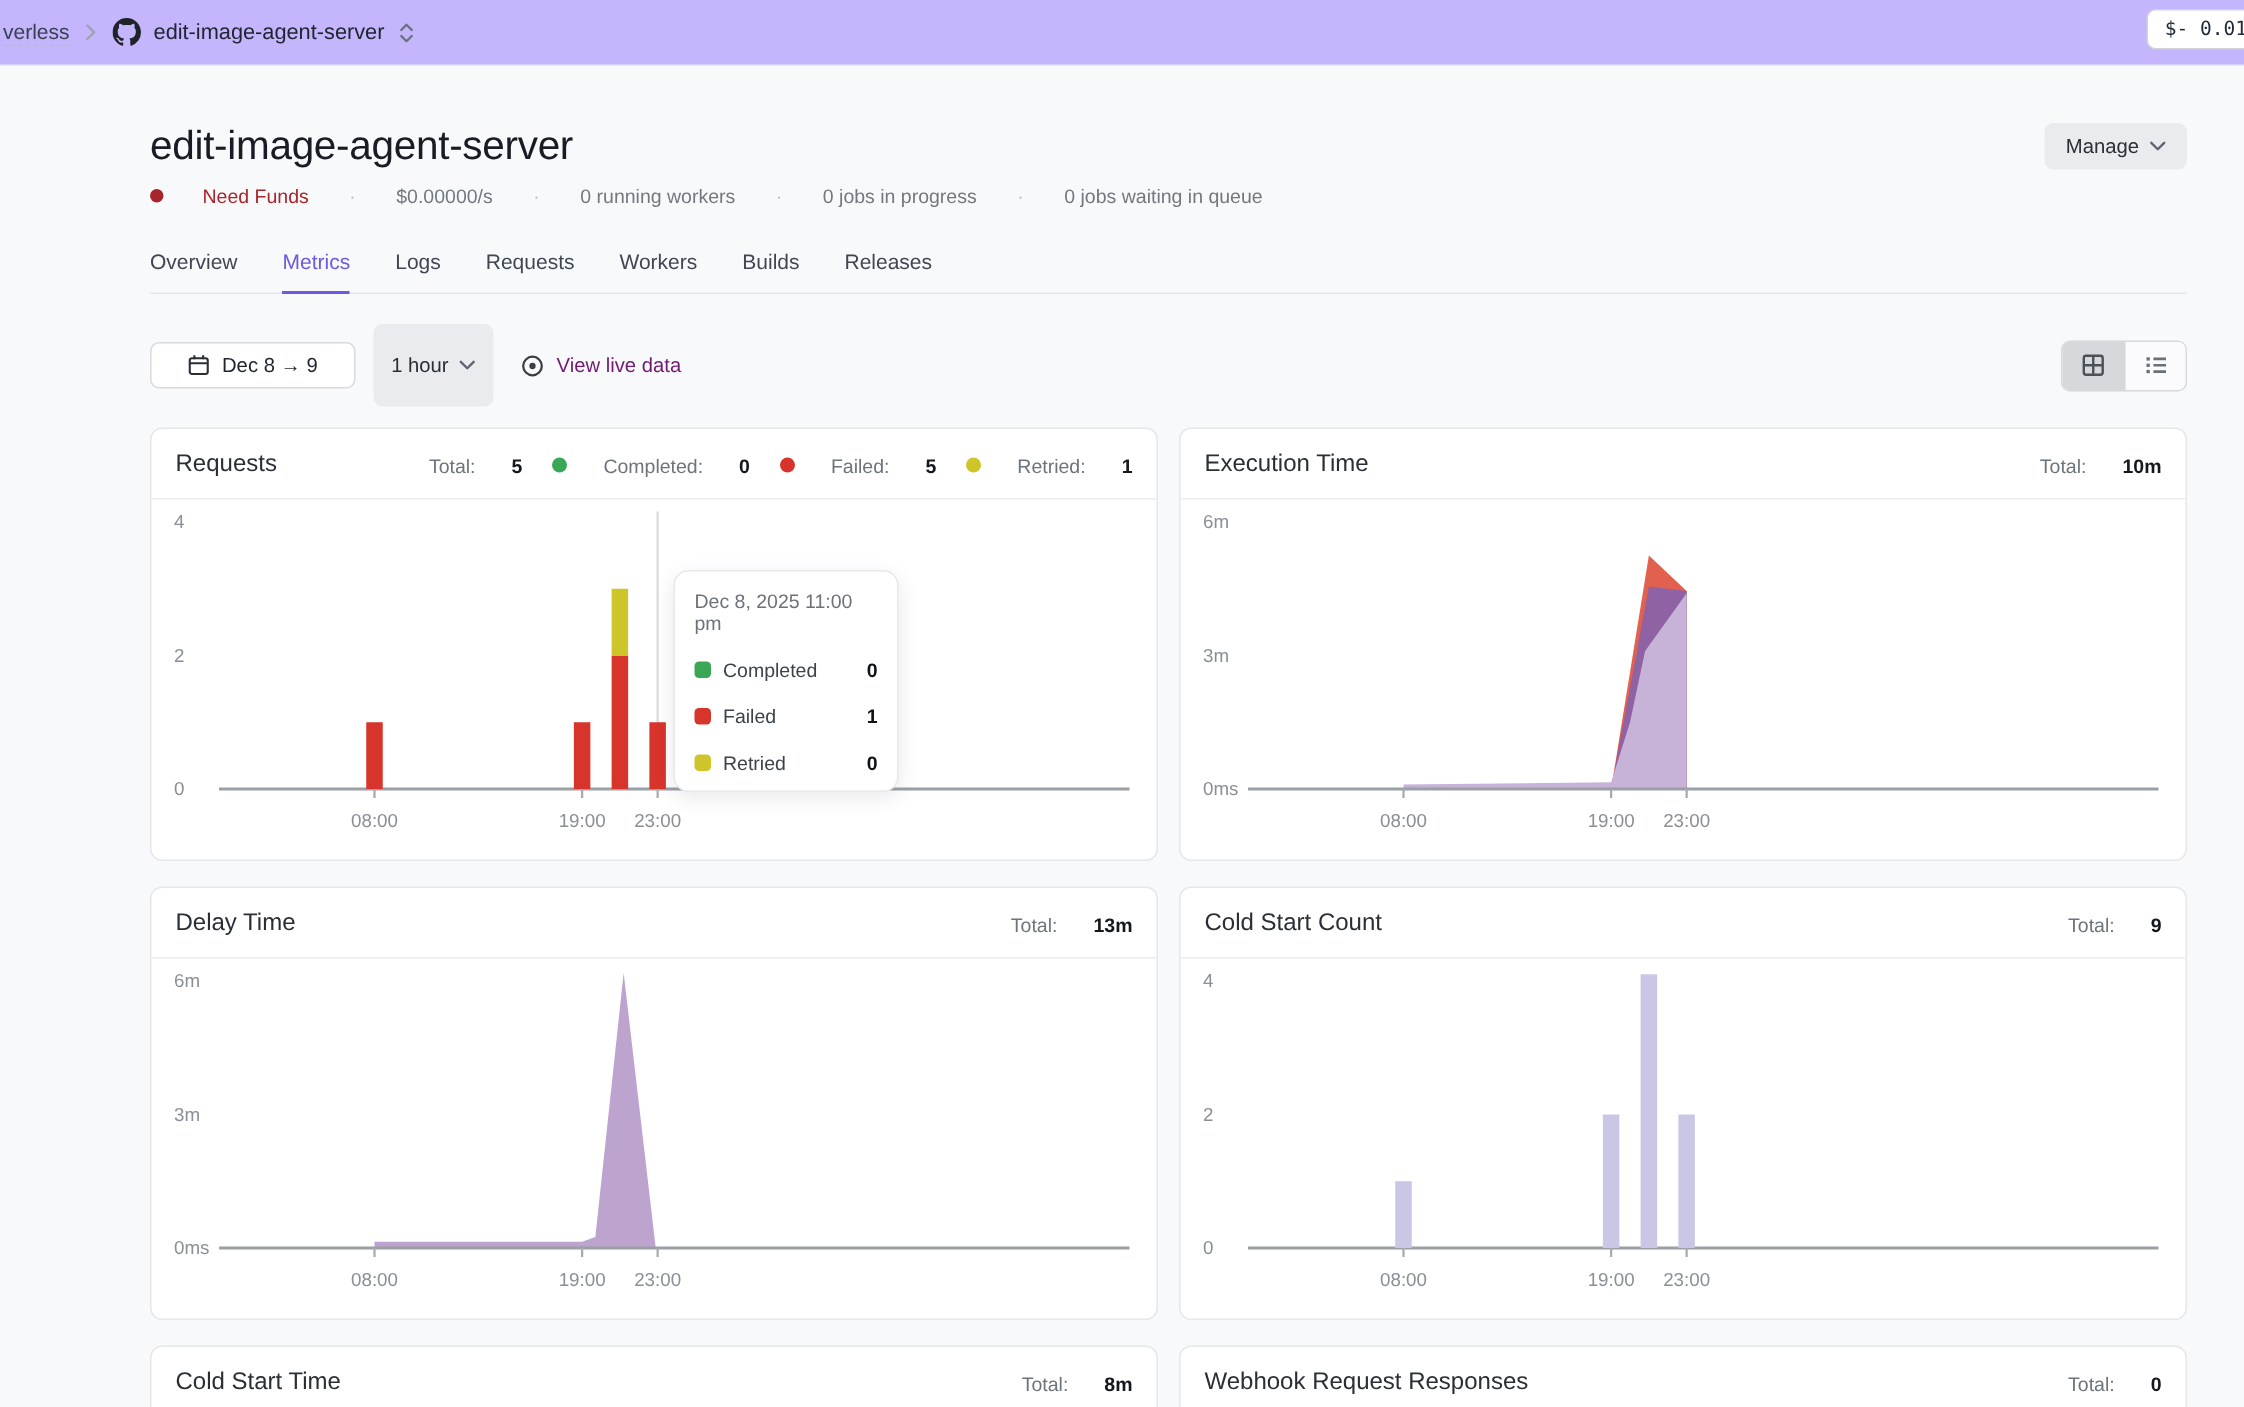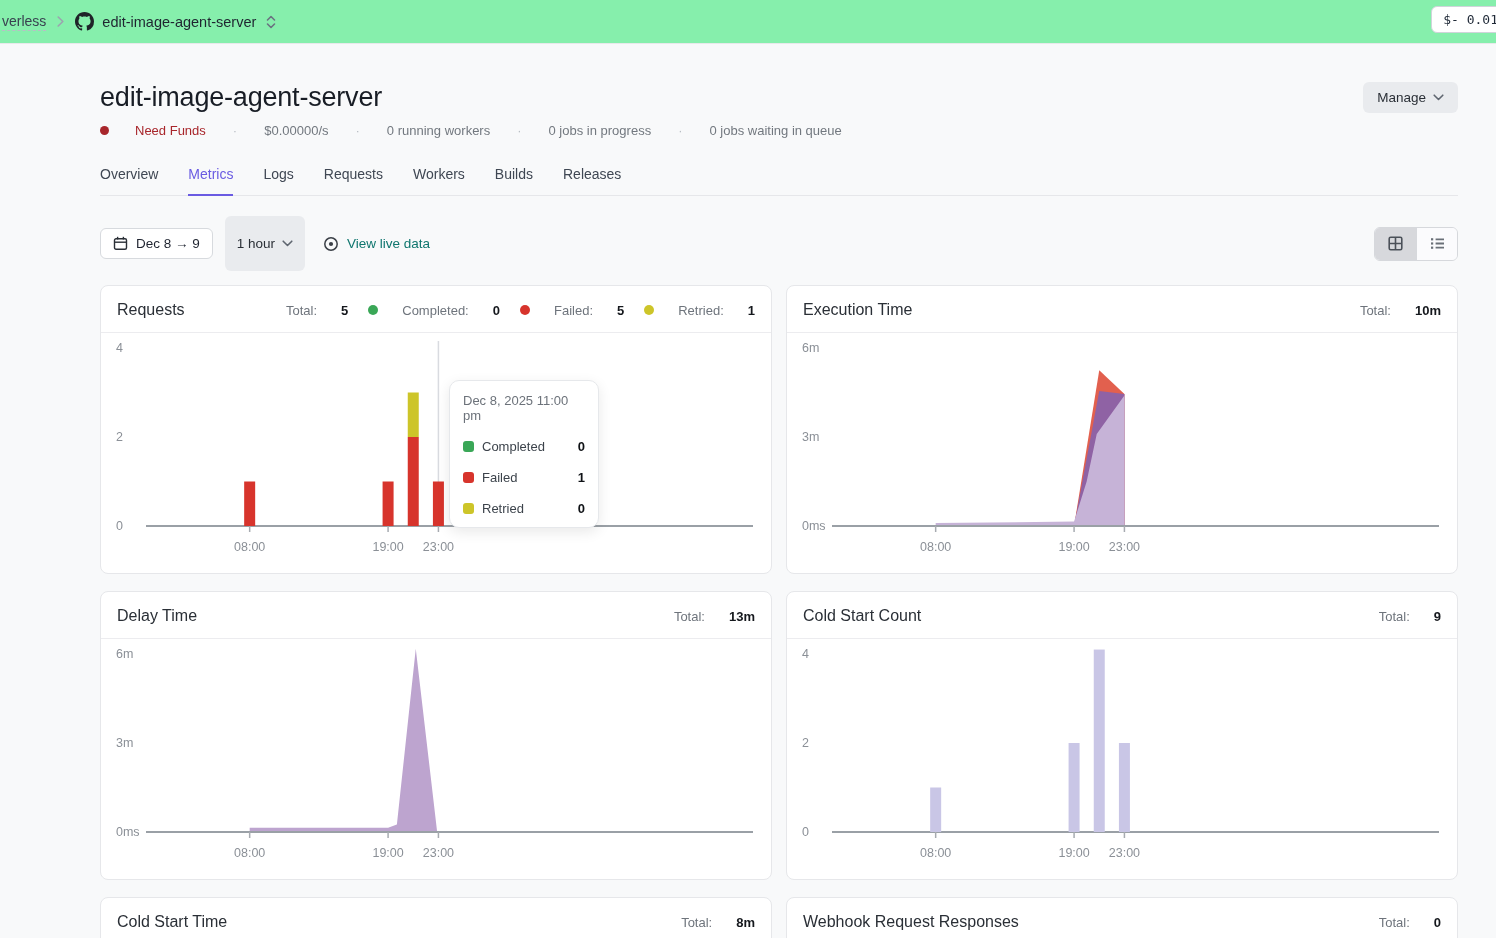--- a/index.html
+++ b/index.html
@@ -1,20 +1,20 @@
 <!DOCTYPE html>
 <html><head>
 <meta charset="utf-8">
 <style>
   * { box-sizing: border-box; margin: 0; padding: 0; }
   html, body { width: 1496px; height: 938px; overflow: hidden; background: #f8f9fa;
     font-family: "Liberation Sans", sans-serif; color: #1f2430; }
 
   
-  .topbar { height: 44px; background: #86efac; border-bottom: 1px solid #e8e9eb;
+  .topbar { height: 44px; background: #c4b5fd; border-bottom: 1px solid #e8e9eb;
     display: flex; align-items: center; padding: 0 0 0 2px; position: relative; }
   .crumb-root { font-size: 14px; color: #394150; border-bottom: 1px dashed #b9bec6;
     padding-bottom: 1px; cursor: pointer; }
   .crumb-sep { margin: 0 11px; display: flex; align-items: center; }
   .repo { display: flex; align-items: center; gap: 8px; font-size: 14.5px; color: #1f2430; }
   .sort-icon { margin-left: 10px; display: flex; align-items: center; cursor: pointer; }
   .balance { position: absolute; right: -14px; top: 6px; border: 1px solid #d0d4da;
     border-radius: 6px; background: #fff; padding: 5px 11px;
     font-family: "DejaVu Sans Mono", monospace; font-size: 13px; color: #1f2937; }
 
@@ -32,27 +32,27 @@
   .stat { color: #72787f; text-align: right; }
   .sep { color: #b9bec4; margin: 0 1px; }
 
   .tabs { display: flex; gap: 30px; margin-top: 28px; border-bottom: 1px solid #e6e7ea; }
   .tab { font-size: 14px; color: #3f4753; padding-bottom: 12px; cursor: pointer;
     border-bottom: 2px solid transparent; margin-bottom: -1px; }
   .tab.active { color: #6a5be2; border-bottom-color: #6a5be2; }
 
   .toolbar { display: flex; align-items: center; gap: 12px; margin-top: 20px; }
   .date-btn { background: #fff; border: 1px solid #d7dade; border-radius: 6px;
-    padding: 7px 12px; font-family: inherit; font-size: 13.5px; font-weight: 500;
+    padding: 7px 24px; font-family: inherit; font-size: 13.5px; font-weight: 500;
     color: #1f2430; display: flex; align-items: center; gap: 8px; cursor: pointer; }
   .interval-btn { background: #e9ebee; border: none; border-radius: 6px; padding: 20px 12px;
     font-family: inherit; font-size: 13.5px; font-weight: 500; color: #2a2f36;
     display: flex; align-items: center; gap: 7px; cursor: pointer; }
   .live-btn { background: none; border: none; font-family: inherit; font-size: 13.5px;
-    font-weight: 500; color: #0f766e; display: flex; align-items: center; gap: 8px;
+    font-weight: 500; color: #701a75; display: flex; align-items: center; gap: 8px;
     margin-left: 6px; cursor: pointer; }
   .view-toggle { margin-left: auto; display: flex; border: 1px solid #d6d8dc;
     border-radius: 6px; overflow: hidden; }
   .view-toggle .seg { width: 41px; height: 32px; display: flex; align-items: center;
     justify-content: center; cursor: pointer; background: #fbfbfd; }
   .view-toggle .seg.active { background: #d7d8dc; }
   .view-toggle .seg + .seg { border-left: 1px solid #d6d8dc; }
 
   
   .cards { margin-top: 14px; display: grid; grid-template-columns: 672px 672px;

